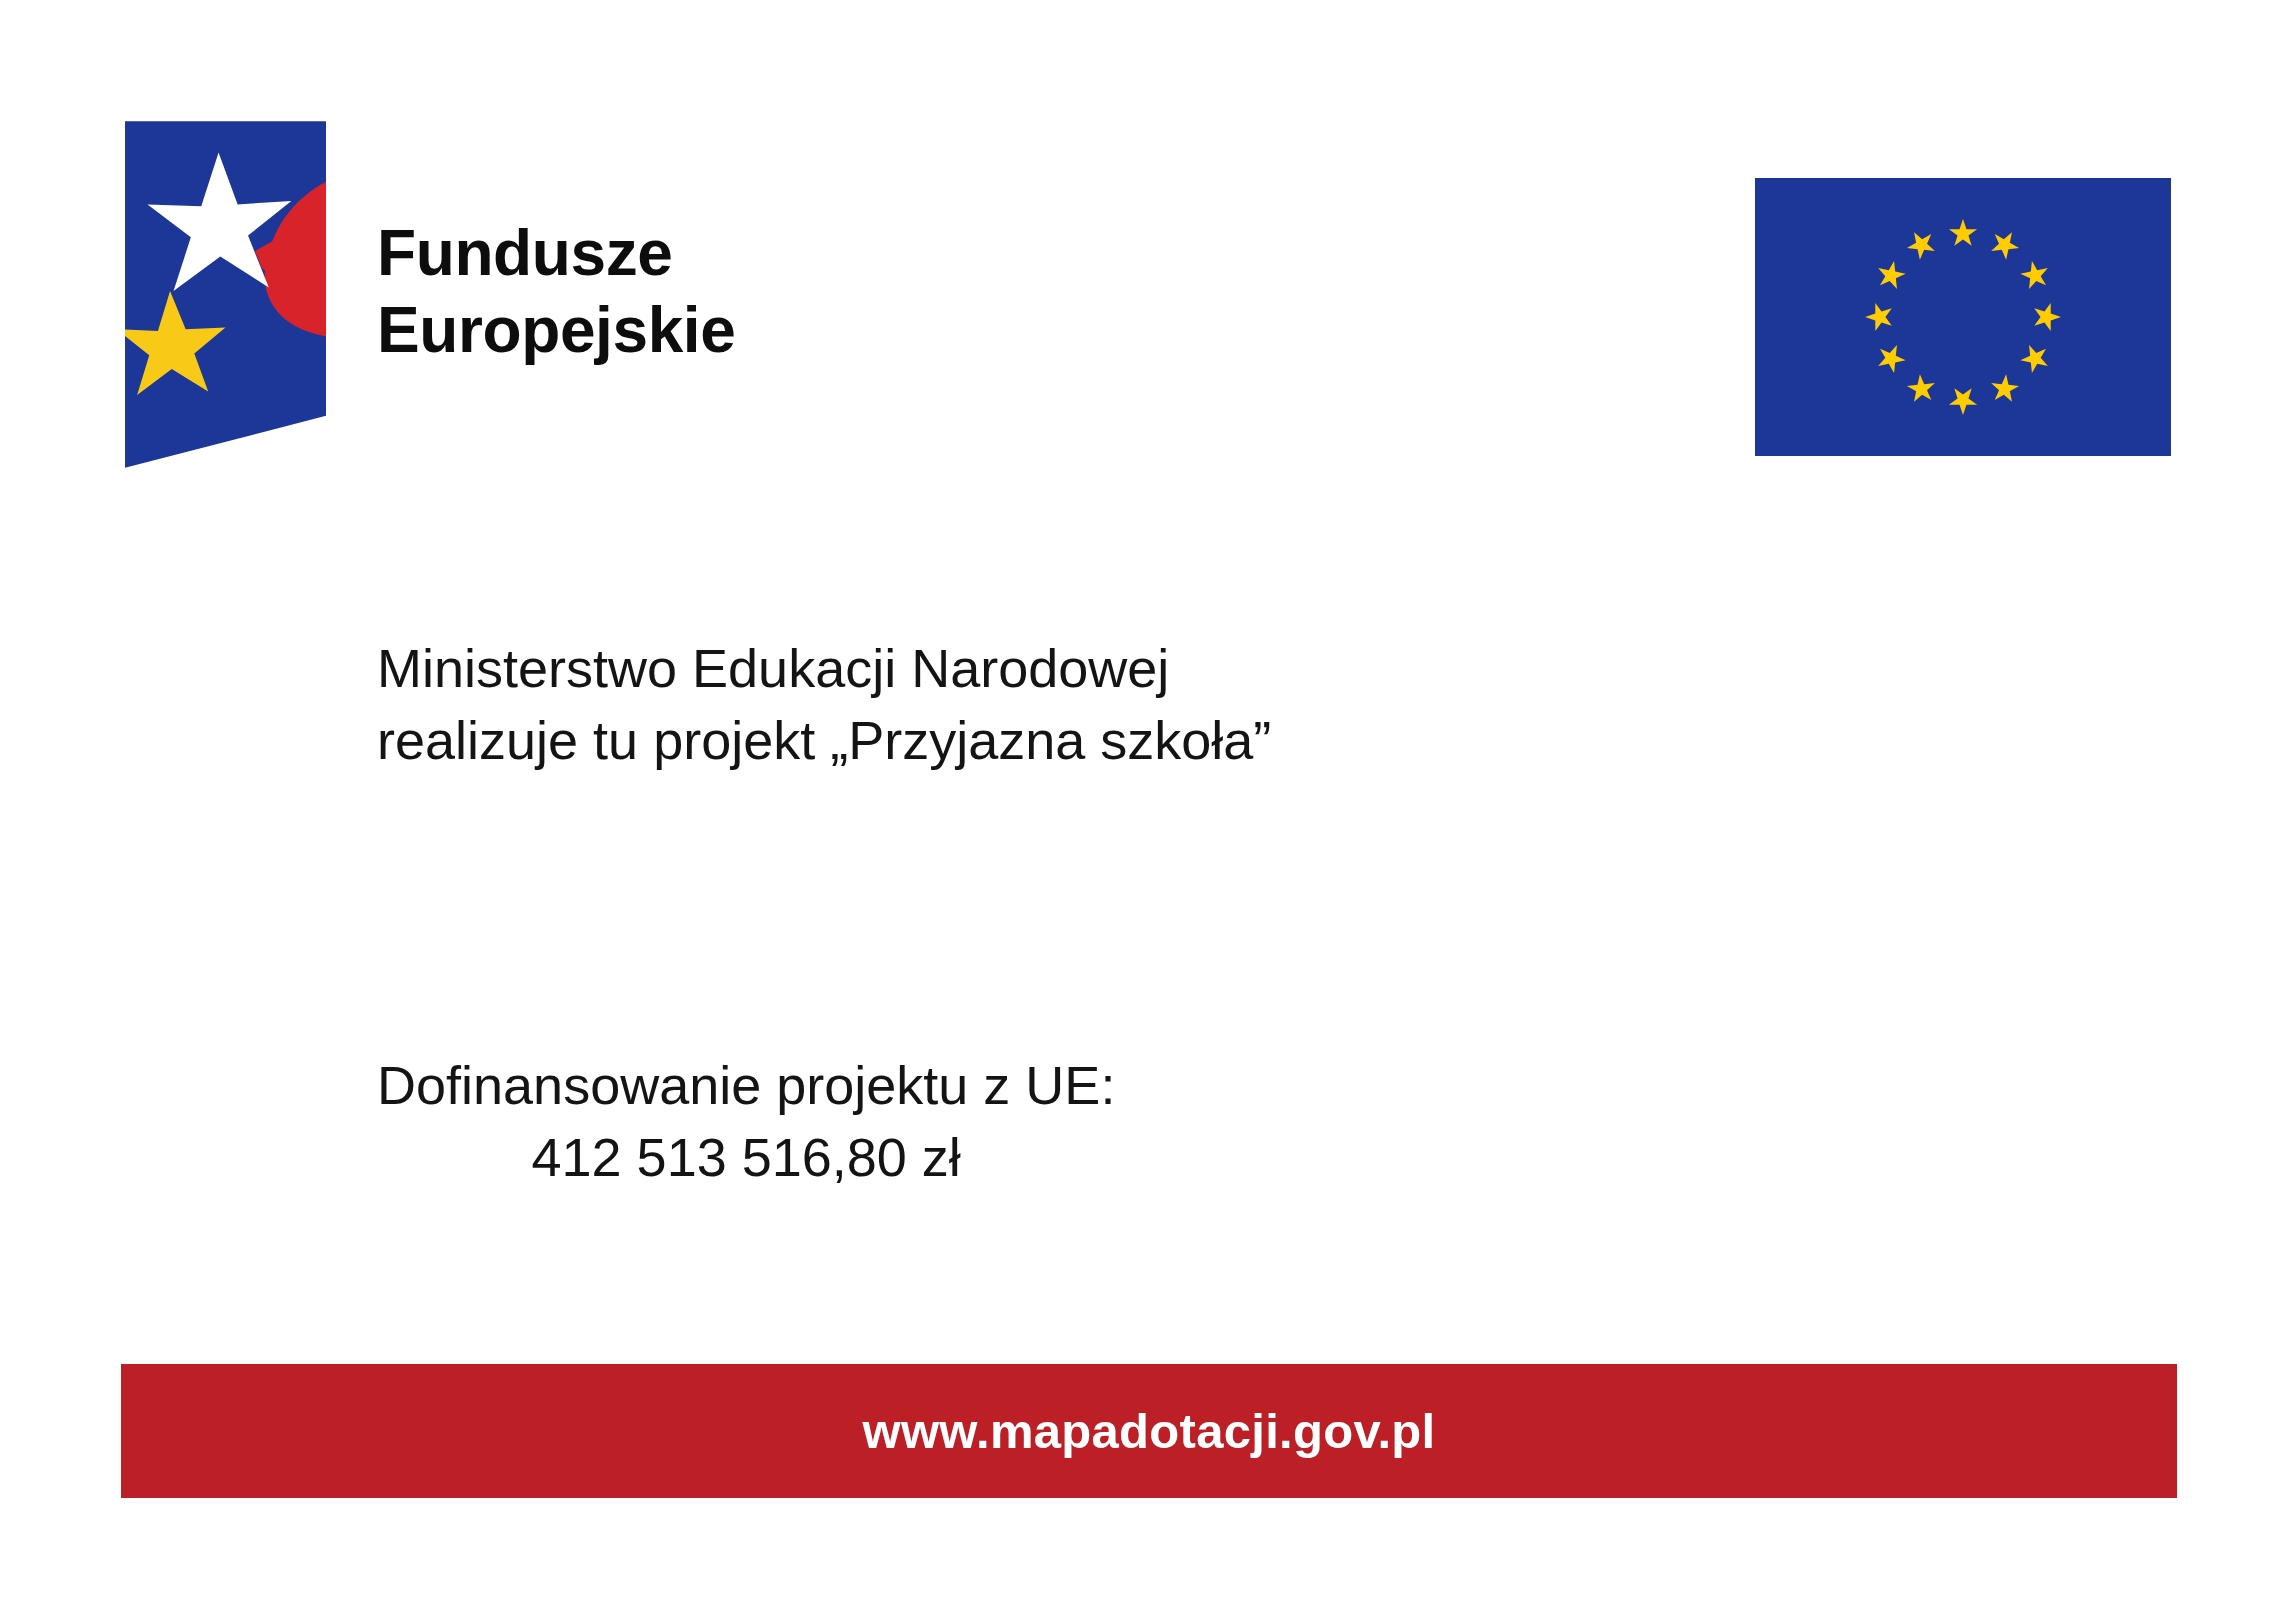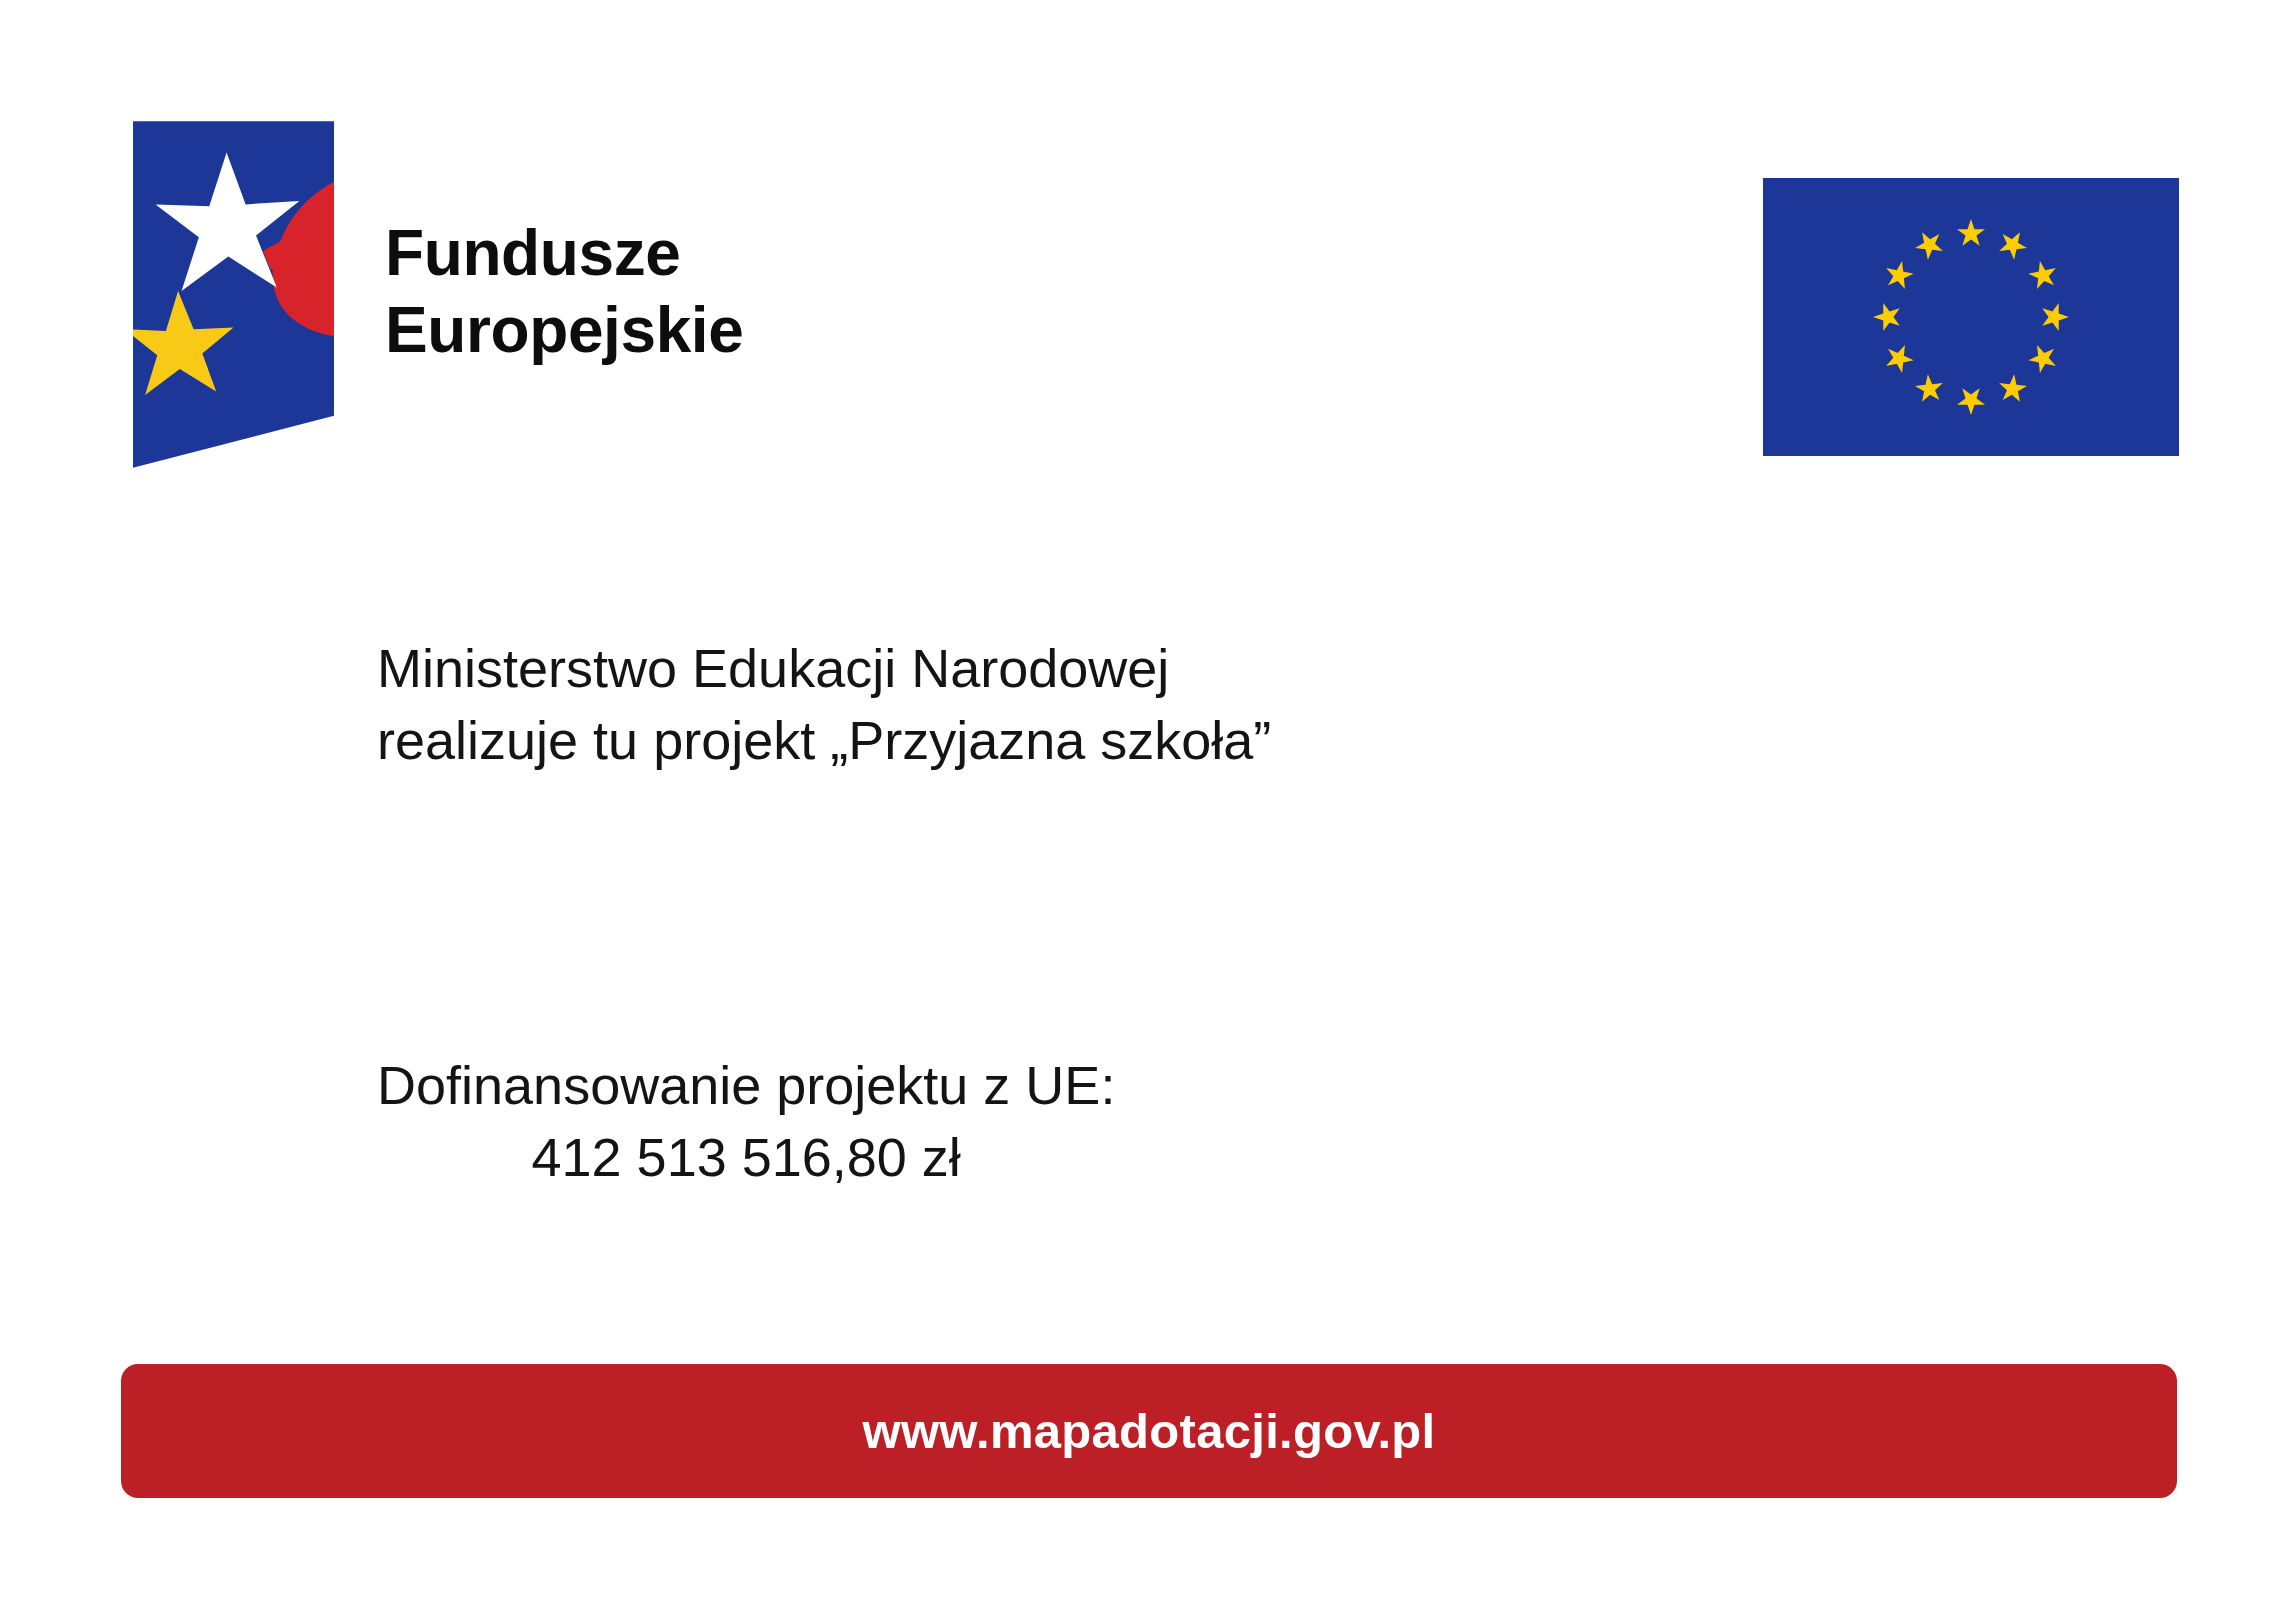--- a/index.html
+++ b/index.html
@@ -13,21 +13,21 @@
     position: relative;
     font-family: "Liberation Sans", sans-serif;
     color: #1a1a1a;
     overflow: hidden;
   }
 
   
   .header {
     position: absolute;
     top: 0;
-    left: 12px;
+    left: 4px;
     width: 1863px;
     height: 538px;
   }
 
   
   .fe-mark {
     position: absolute;
     left: 121px;
     top: 121px;
     width: 201px;
@@ -97,21 +97,20 @@
   .footer-bar {
     position: absolute;
     left: 121px;
     top: 1364px;
     width: 2056px;
     height: 134px;
     background: #bc1f26;
     display: flex;
     align-items: center;
     justify-content: center;
-    border-radius: 17px;
   }
   .footer-url {
     color: #ffffff;
     font-size: 49px;
     font-weight: bold;
     letter-spacing: 0.3px;
   }
 </style>
 </head>
 <body>

